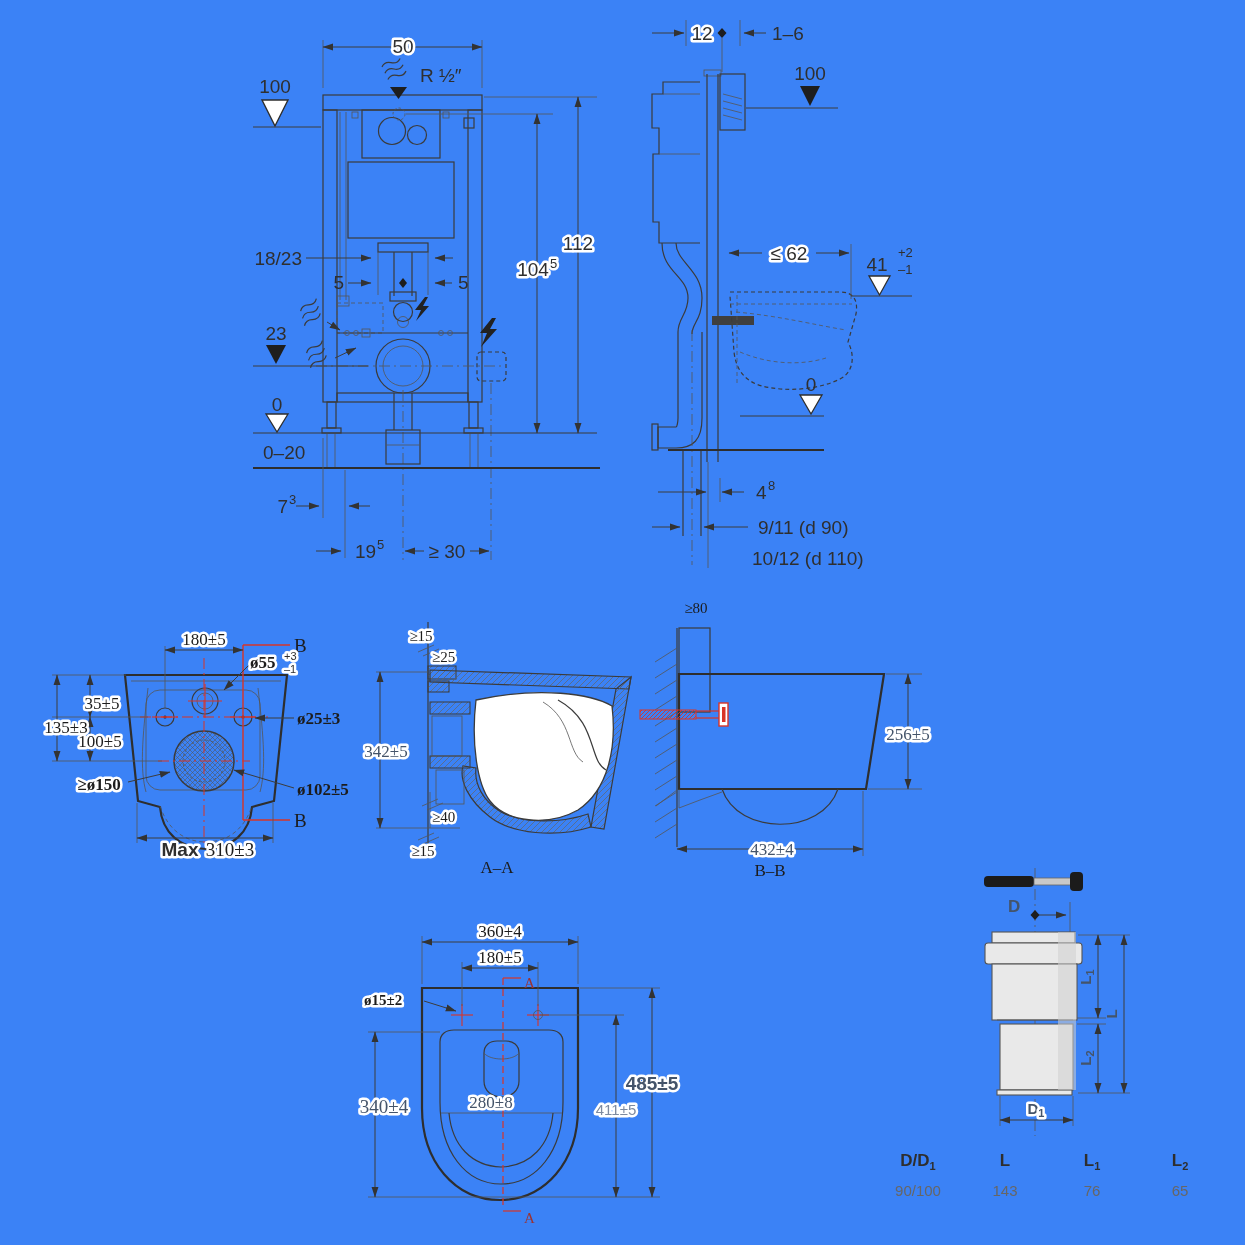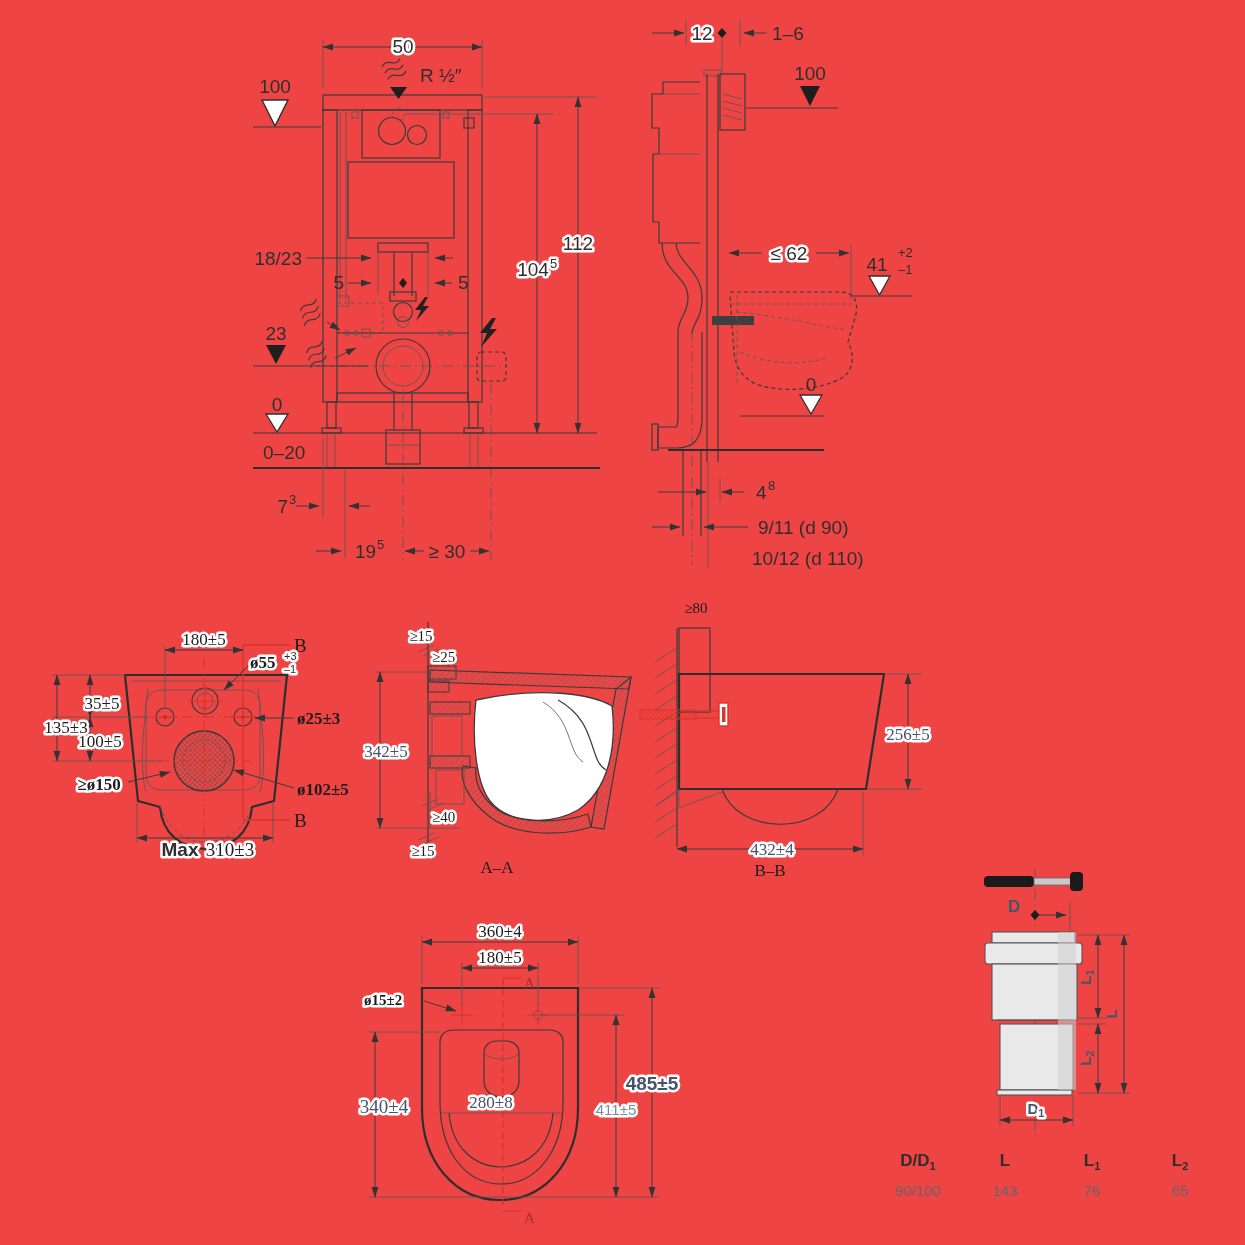--- a/index.html
+++ b/index.html
@@ -1,16 +1,16 @@
 <!DOCTYPE html>
 <html><head>
 <meta charset="utf-8">
 <style>
   html,body{margin:0;padding:0;background:#ffffff;}
-  #stage{position:relative;width:1245px;height:1245px;background:#ef4444;overflow:hidden;}
+  #stage{position:relative;width:1245px;height:1245px;background:#3b82f6;overflow:hidden;}
   svg{position:absolute;left:0;top:0;}
   .ln{stroke:#3b3b3b;stroke-width:1.2;fill:none;}
   .ln2{stroke:#2e2e2e;stroke-width:2.2;fill:none;}
   .thin{stroke:#555;stroke-width:0.8;fill:none;}
   .dim{stroke:#3c3c3c;stroke-width:1;fill:none;}
   .dd{stroke-dasharray:4 3;}
   .cl{stroke-dasharray:11 4 2 4;}
   .red{stroke:#d93427;fill:none;}
   text{font-family:"Liberation Sans",sans-serif;fill:#2f2f2f;}
   .t19{font-size:19px;}.t17{font-size:17px;}.t15{font-size:15px;}.t13{font-size:13px;}.t11{font-size:11px;}

